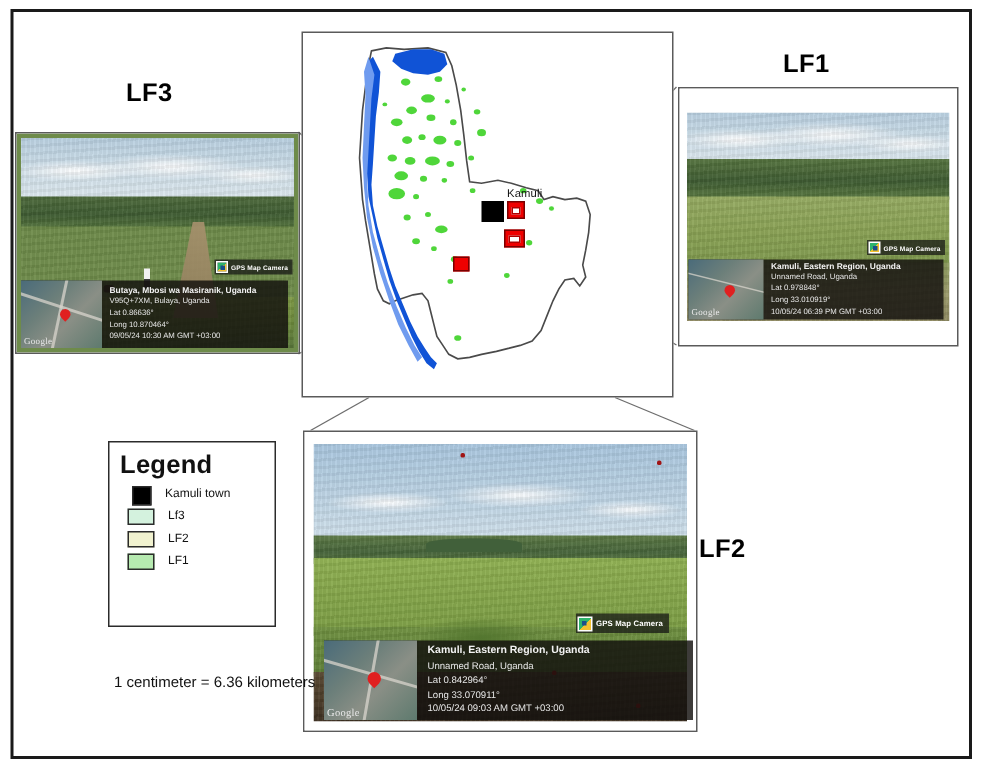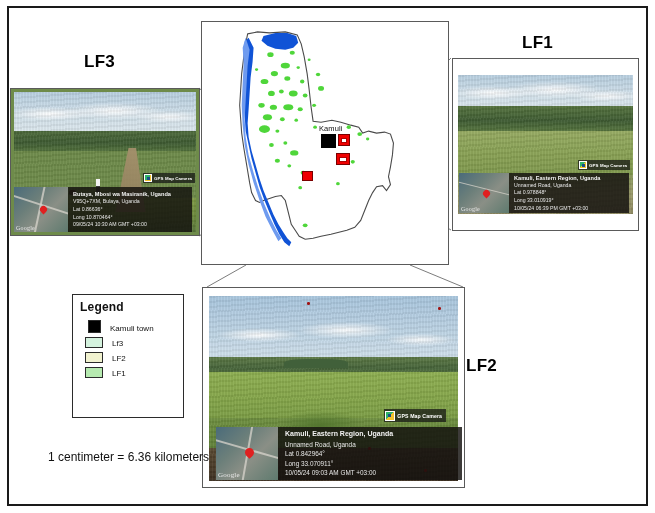--- a/index.html
+++ b/index.html
@@ -187,41 +187,41 @@
   
   #legend-box {
     position: absolute;
     left: 72px; top: 294px;
     width: 112px; height: 124px;
     border: 1px solid #2b2b2b;
     background: #ffffff;
     padding: 5px 6px 4px 7px;
   }
   #legend-title {
-    font-size: 12px; font-weight: bold; color: #111;
+    font-size: 17px; font-weight: bold; color: #111;
     margin-bottom: 4px; letter-spacing: .2px;
   }
   .legend-row {
-    display: flex; align-items: flex-end;
+    display: flex; align-items: flex-start;
     height: 15px;
   }
   .swatch {
     width: 18px; height: 11px;
     border: 1px solid #2b2b2b;
     flex: none;
     margin-left: 5px;
   }
   .legend-lbl {
     font-size: 8px; color: #111;
     margin-left: 9px; white-space: nowrap;
   }
   #scale-text {
     position: absolute;
-    left: 48px; top: 450px;
-    font-size: 12px; color: #111;
+    left: 76px; top: 450px;
+    font-size: 10px; color: #111;
     white-space: nowrap;
   }
 </style>
 </head>
 <body>
 
 <div id="figure">
 
   <div class="outer-frame"></div>
 
@@ -298,21 +298,21 @@
         <ellipse cx="152" cy="141" rx="2.1" ry="1.8"></ellipse>
         <ellipse cx="102" cy="152" rx="2.6" ry="2.0"></ellipse>
         <ellipse cx="99" cy="167" rx="1.9" ry="1.6"></ellipse>
         <ellipse cx="137" cy="163" rx="1.9" ry="1.6"></ellipse>
         <ellipse cx="104" cy="205" rx="2.4" ry="1.9"></ellipse>
         <ellipse cx="55" cy="48" rx="1.6" ry="1.3"></ellipse>
         <ellipse cx="108" cy="38" rx="1.5" ry="1.3"></ellipse>
       </g>
     </svg>
 
-    <div class="map-label" style="left:117px; top:102px;">Kamuli</div>
+    <div class="map-label" style="left:136px; top:102px;">Kamuli</div>
 
     <div class="marker-black" style="left:119px; top:112px;"></div>
 
     <div class="marker-red" style="left:136px; top:112px; width:12px; height:12px;">
       <span class="dot"></span>
     </div>
 
     <div class="marker-red" style="left:134px; top:131px; width:14px; height:12px;">
       <span class="dot" style="width:8px;"></span>
     </div>

